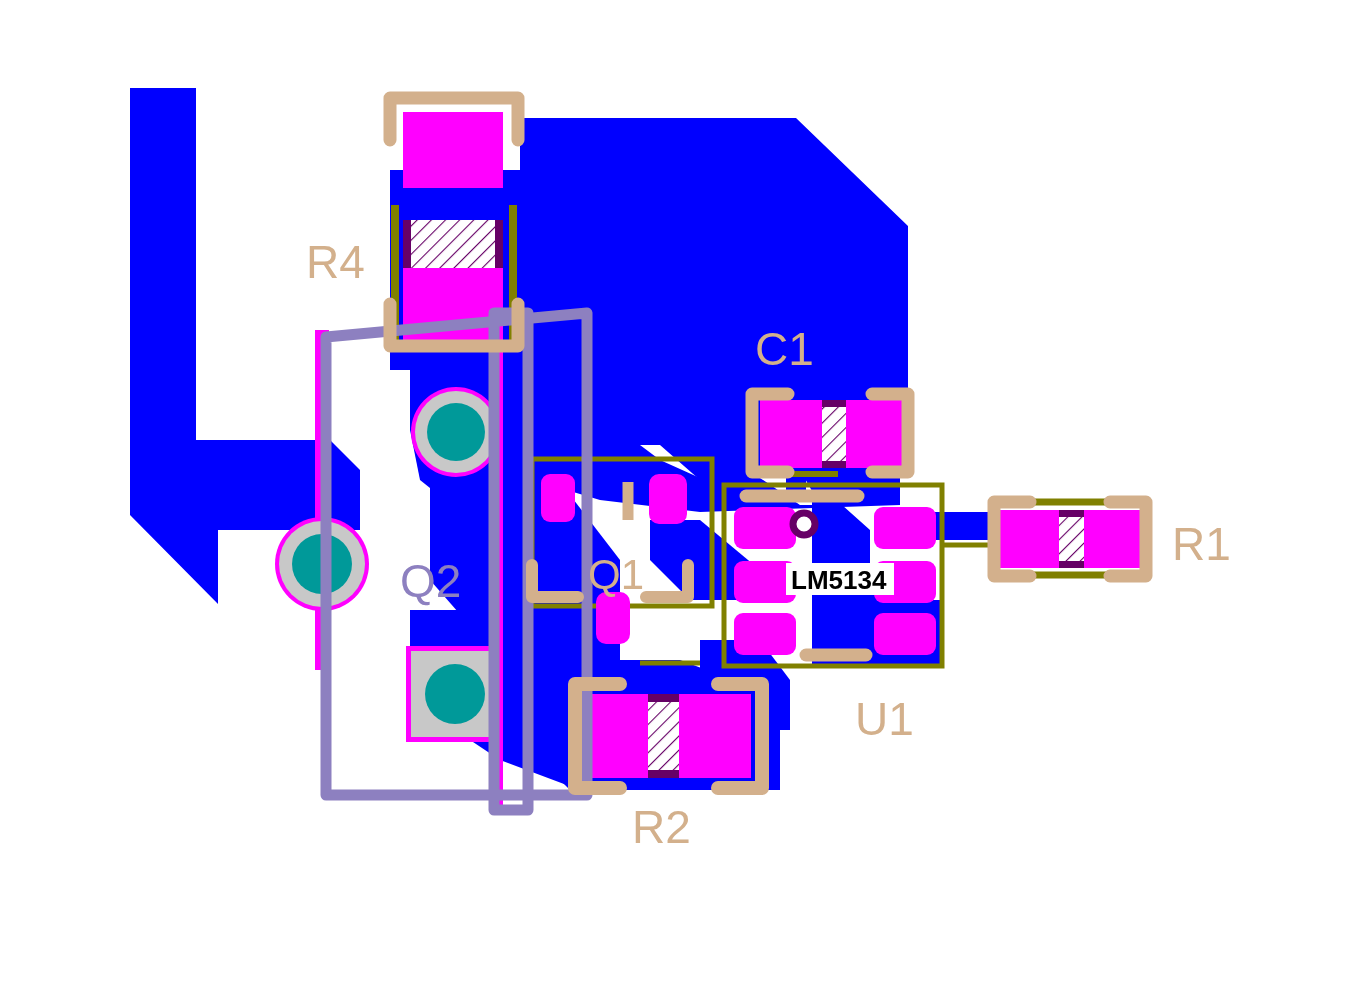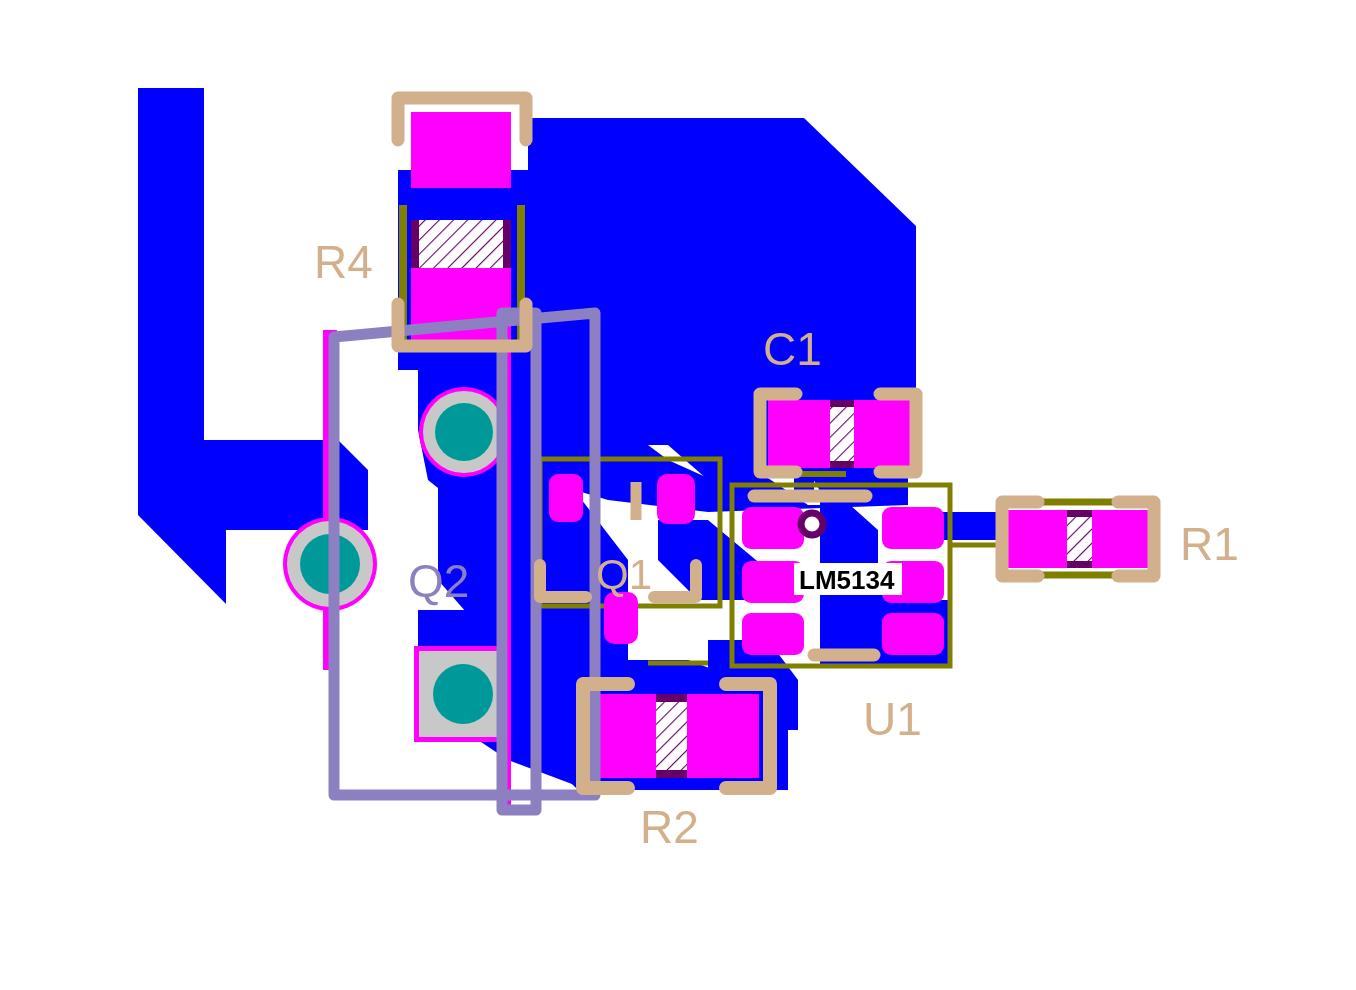--- a/index.html
+++ b/index.html
@@ -1,21 +1,21 @@
 <!DOCTYPE html>
 <html><head>
 <meta charset="utf-8">
 <title>PCB Layout View</title>
 <style>
   html,body{margin:0;padding:0;background:#ffffff;}
   body{
     width:1356px;height:990px;overflow:hidden;position:relative;
     font-family:"Liberation Sans", sans-serif;
   }
-  #stage{position:absolute;left:8px;top:0;width:1088px;height:990px;background:#ffffff;}
+  #stage{position:absolute;left:0;top:0;width:1088px;height:990px;background:#ffffff;}
   svg.layer{position:absolute;left:0;top:0;width:1356px;height:990px;}
   .reflabel{
     font-family:"Liberation Sans", sans-serif;
     font-weight:400;
     fill:#d3b08c;
     font-size:46px;
   }
   .reflabel.purple{fill:#8d80c0;}
   .partnum{
     font-family:"Liberation Sans", sans-serif;

